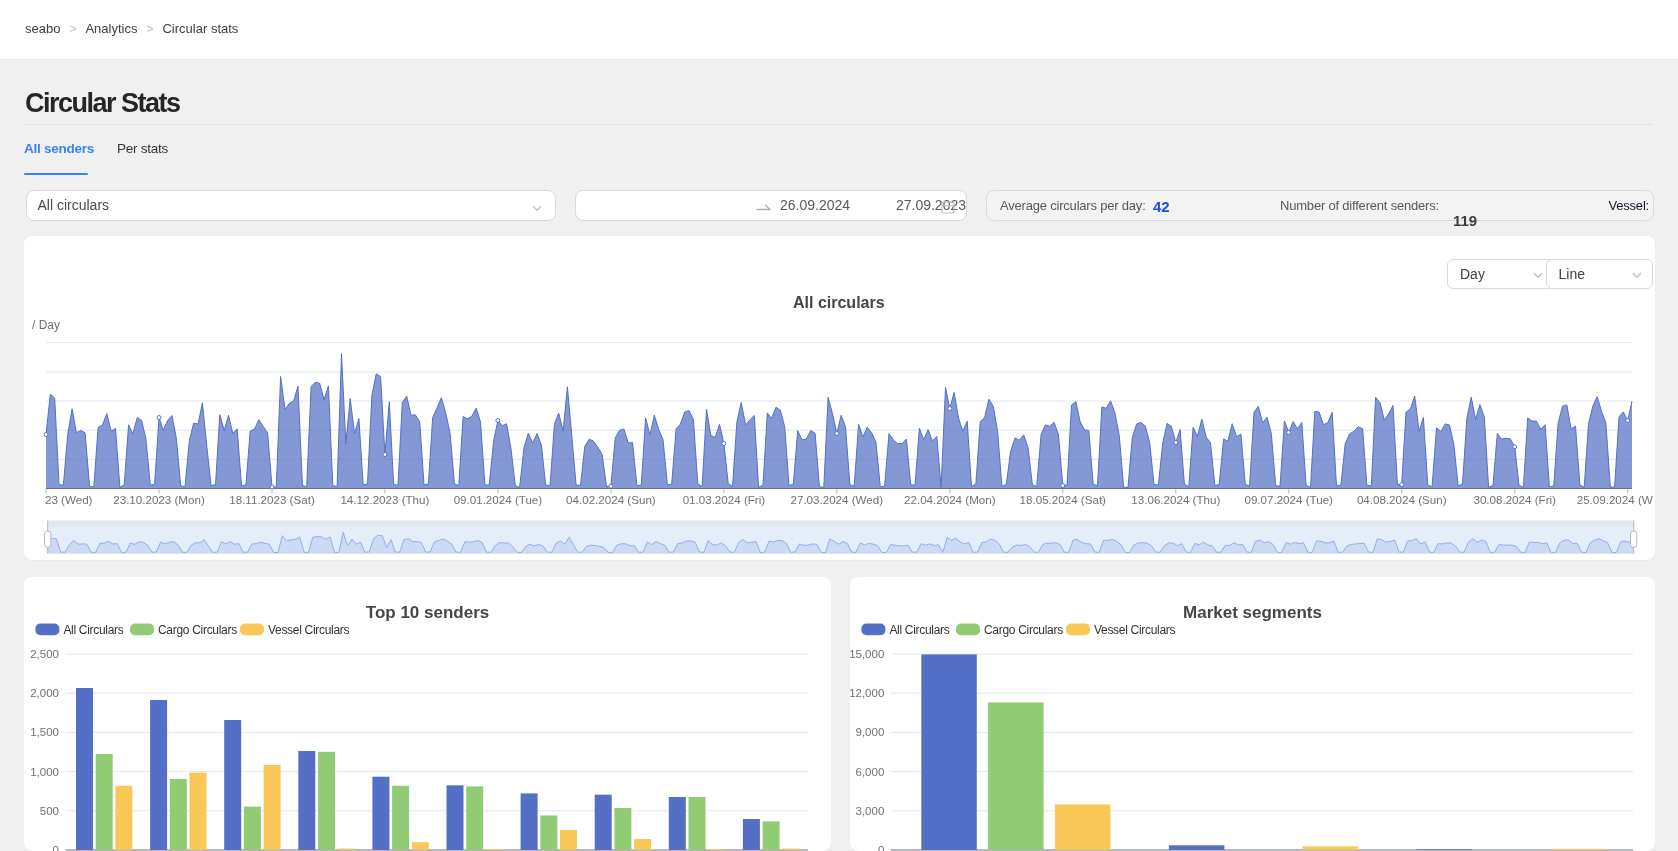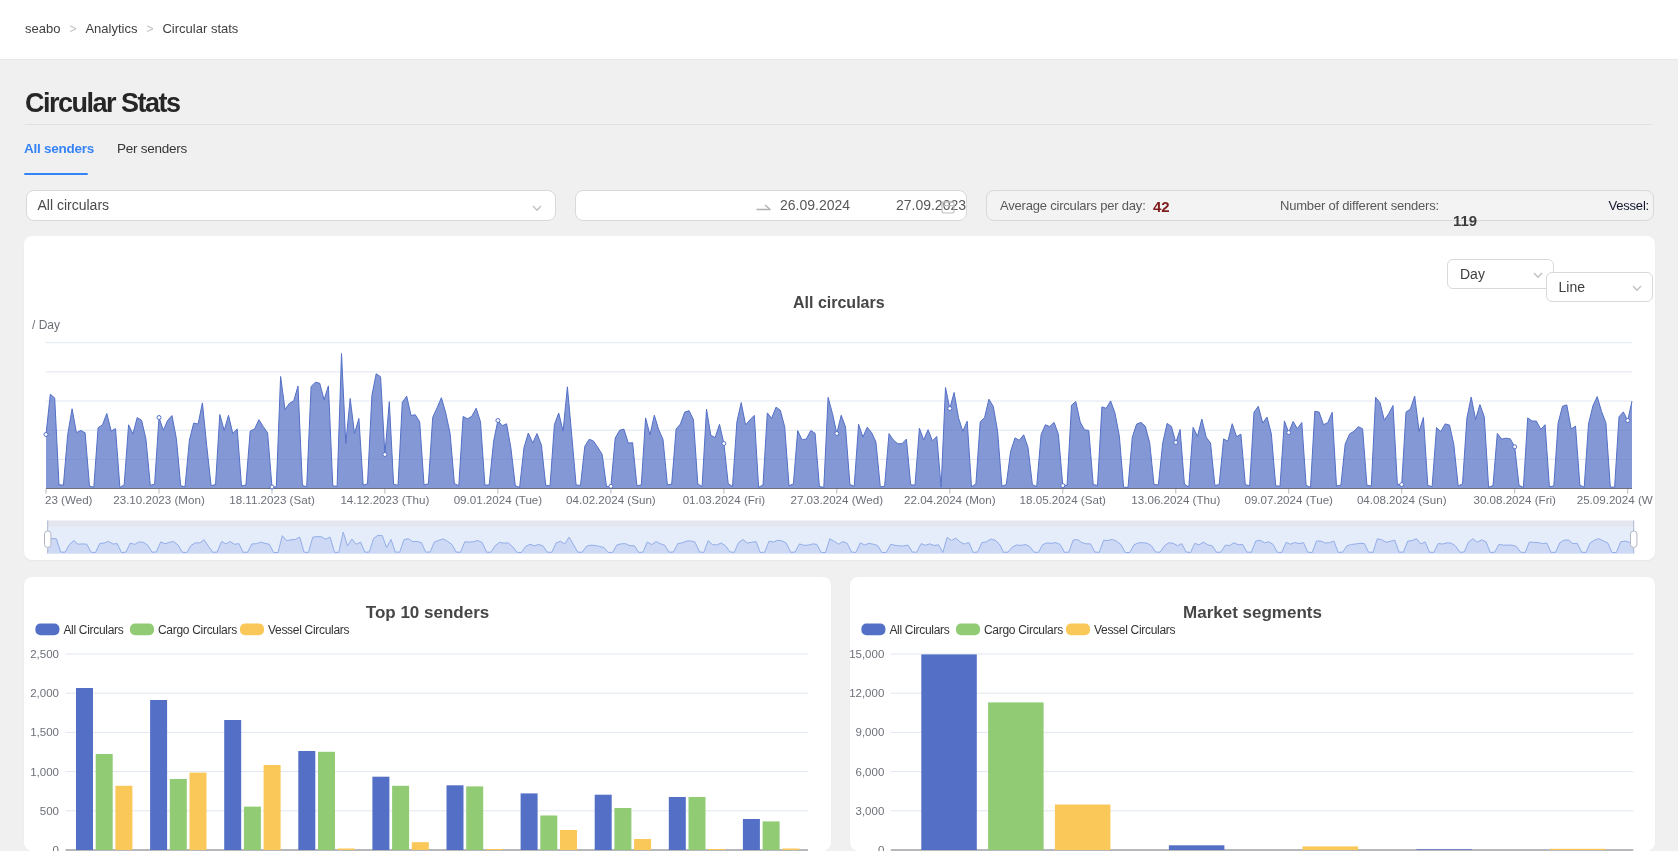--- a/index.html
+++ b/index.html
@@ -26,21 +26,21 @@
 .axy { font-size:11.5px; fill:#6E7079; font-family:"Liberation Sans", sans-serif; }
 .ctitle { position:absolute; font-size:16px; font-weight:700; color:#464646; }
 </style></head>
 <body>
 <div class="hdr">
     <div class="bc">seabo<span class="sep">&gt;</span>Analytics<span class="sep">&gt;</span>Circular stats</div>
   </div>
 <h1>Circular Stats</h1>
 <div class="rule"></div>
 <div class="tab1">All senders</div>
-<div class="tab2">Per senders</div>
+<div class="tab2">Per stats</div>
 <div class="tabline"></div>
 
 <div class="box" style="left:25.5px;width:530px;">
     <span style="padding-left:11px">All circulars</span>
   <span style="position:absolute;right:12px;top:10px"><svg width="12" height="12" viewBox="0 0 12 12">
         <polyline points="2,4 6,8.2 10,4" fill="none" stroke="#bfbfbf" stroke-width="1.3"></polyline>
       </svg></span>
   </div>
 <div class="box" style="left:575px;width:392px;justify-content:flex-end;">
   <span style="padding-left:11px;color:#595959">27.09.2023</span>
@@ -50,31 +50,31 @@
   <span style="position:absolute;left:204px;color:#595959">26.09.2024</span>
   <span style="position:absolute;right:11px;top:9px"><svg width="14" height="14" viewBox="0 0 14 14">
         <rect x="1" y="2.2" width="12" height="10.8" rx="1.4" fill="none" stroke="#bfbfbf" stroke-width="1.2"></rect>
         <line x1="1" y1="5.6" x2="13" y2="5.6" stroke="#bfbfbf" stroke-width="1.2"></line>
         <line x1="4.2" y1="0.8" x2="4.2" y2="3.2" stroke="#bfbfbf" stroke-width="1.2"></line>
         <line x1="9.8" y1="0.8" x2="9.8" y2="3.2" stroke="#bfbfbf" stroke-width="1.2"></line>
       </svg></span>
   </div>
 <div class="box" style="left:986px;width:668px;background:#f3f3f4;font-size:13px;letter-spacing:-0.2px;">
   <span style="position:absolute;left:13px;color:#595959">Average circulars per day:</span>
-    <b style="position:absolute;left:166px;top:7px;font-size:15px;letter-spacing:0;color:#7f1d1d">42</b>
+    <b style="position:absolute;left:166px;top:7px;font-size:15px;letter-spacing:0;color:#1d4ed8">42</b>
   <span style="position:absolute;left:293px;color:#595959">Number of different senders:</span>
     <b style="position:absolute;left:466px;top:21px;font-size:15px;letter-spacing:0;color:#3d3d3d">119</b>
   <span style="position:absolute;right:4px;color:#0f172a">Vessel:</span>
   </div>
 
 <div class="card" style="left:24px;top:236px;width:1631px;height:324px;"></div>
 <div class="sel" style="left:1447px;top:259px;">Day<svg width="12" height="12" viewBox="0 0 12 12">
       <polyline points="2,4 6,8.2 10,4" fill="none" stroke="#bfbfbf" stroke-width="1.3"></polyline>
     </svg></div>
-<div class="sel" style="left:1545.5px;top:272px;">Line<svg width="12" height="12" viewBox="0 0 12 12">
+<div class="sel" style="left:1545.5px;top:259px;">Line<svg width="12" height="12" viewBox="0 0 12 12">
       <polyline points="2,4 6,8.2 10,4" fill="none" stroke="#bfbfbf" stroke-width="1.3"></polyline>
     </svg></div>
 <div class="ctitle" style="left:793px;top:294px;">All circulars</div>
 <div class="abs" style="left:32px;top:318px;font-size:12px;color:#6E7079">/ Day</div>
 <svg class="abs" style="left:24px;top:236px" width="1631" height="324" viewBox="0 0 1631 324">
 <line x1="22.0" y1="106.7" x2="1608.0" y2="106.7" stroke="#E0E6F1" stroke-width="1"></line>
     <line x1="22.0" y1="135.9" x2="1608.0" y2="135.9" stroke="#E0E6F1" stroke-width="1"></line>
     <line x1="22.0" y1="165.0" x2="1608.0" y2="165.0" stroke="#E0E6F1" stroke-width="1"></line>
     <line x1="22.0" y1="194.2" x2="1608.0" y2="194.2" stroke="#E0E6F1" stroke-width="1"></line>
     <line x1="22.0" y1="223.3" x2="1608.0" y2="223.3" stroke="#E0E6F1" stroke-width="1"></line>

